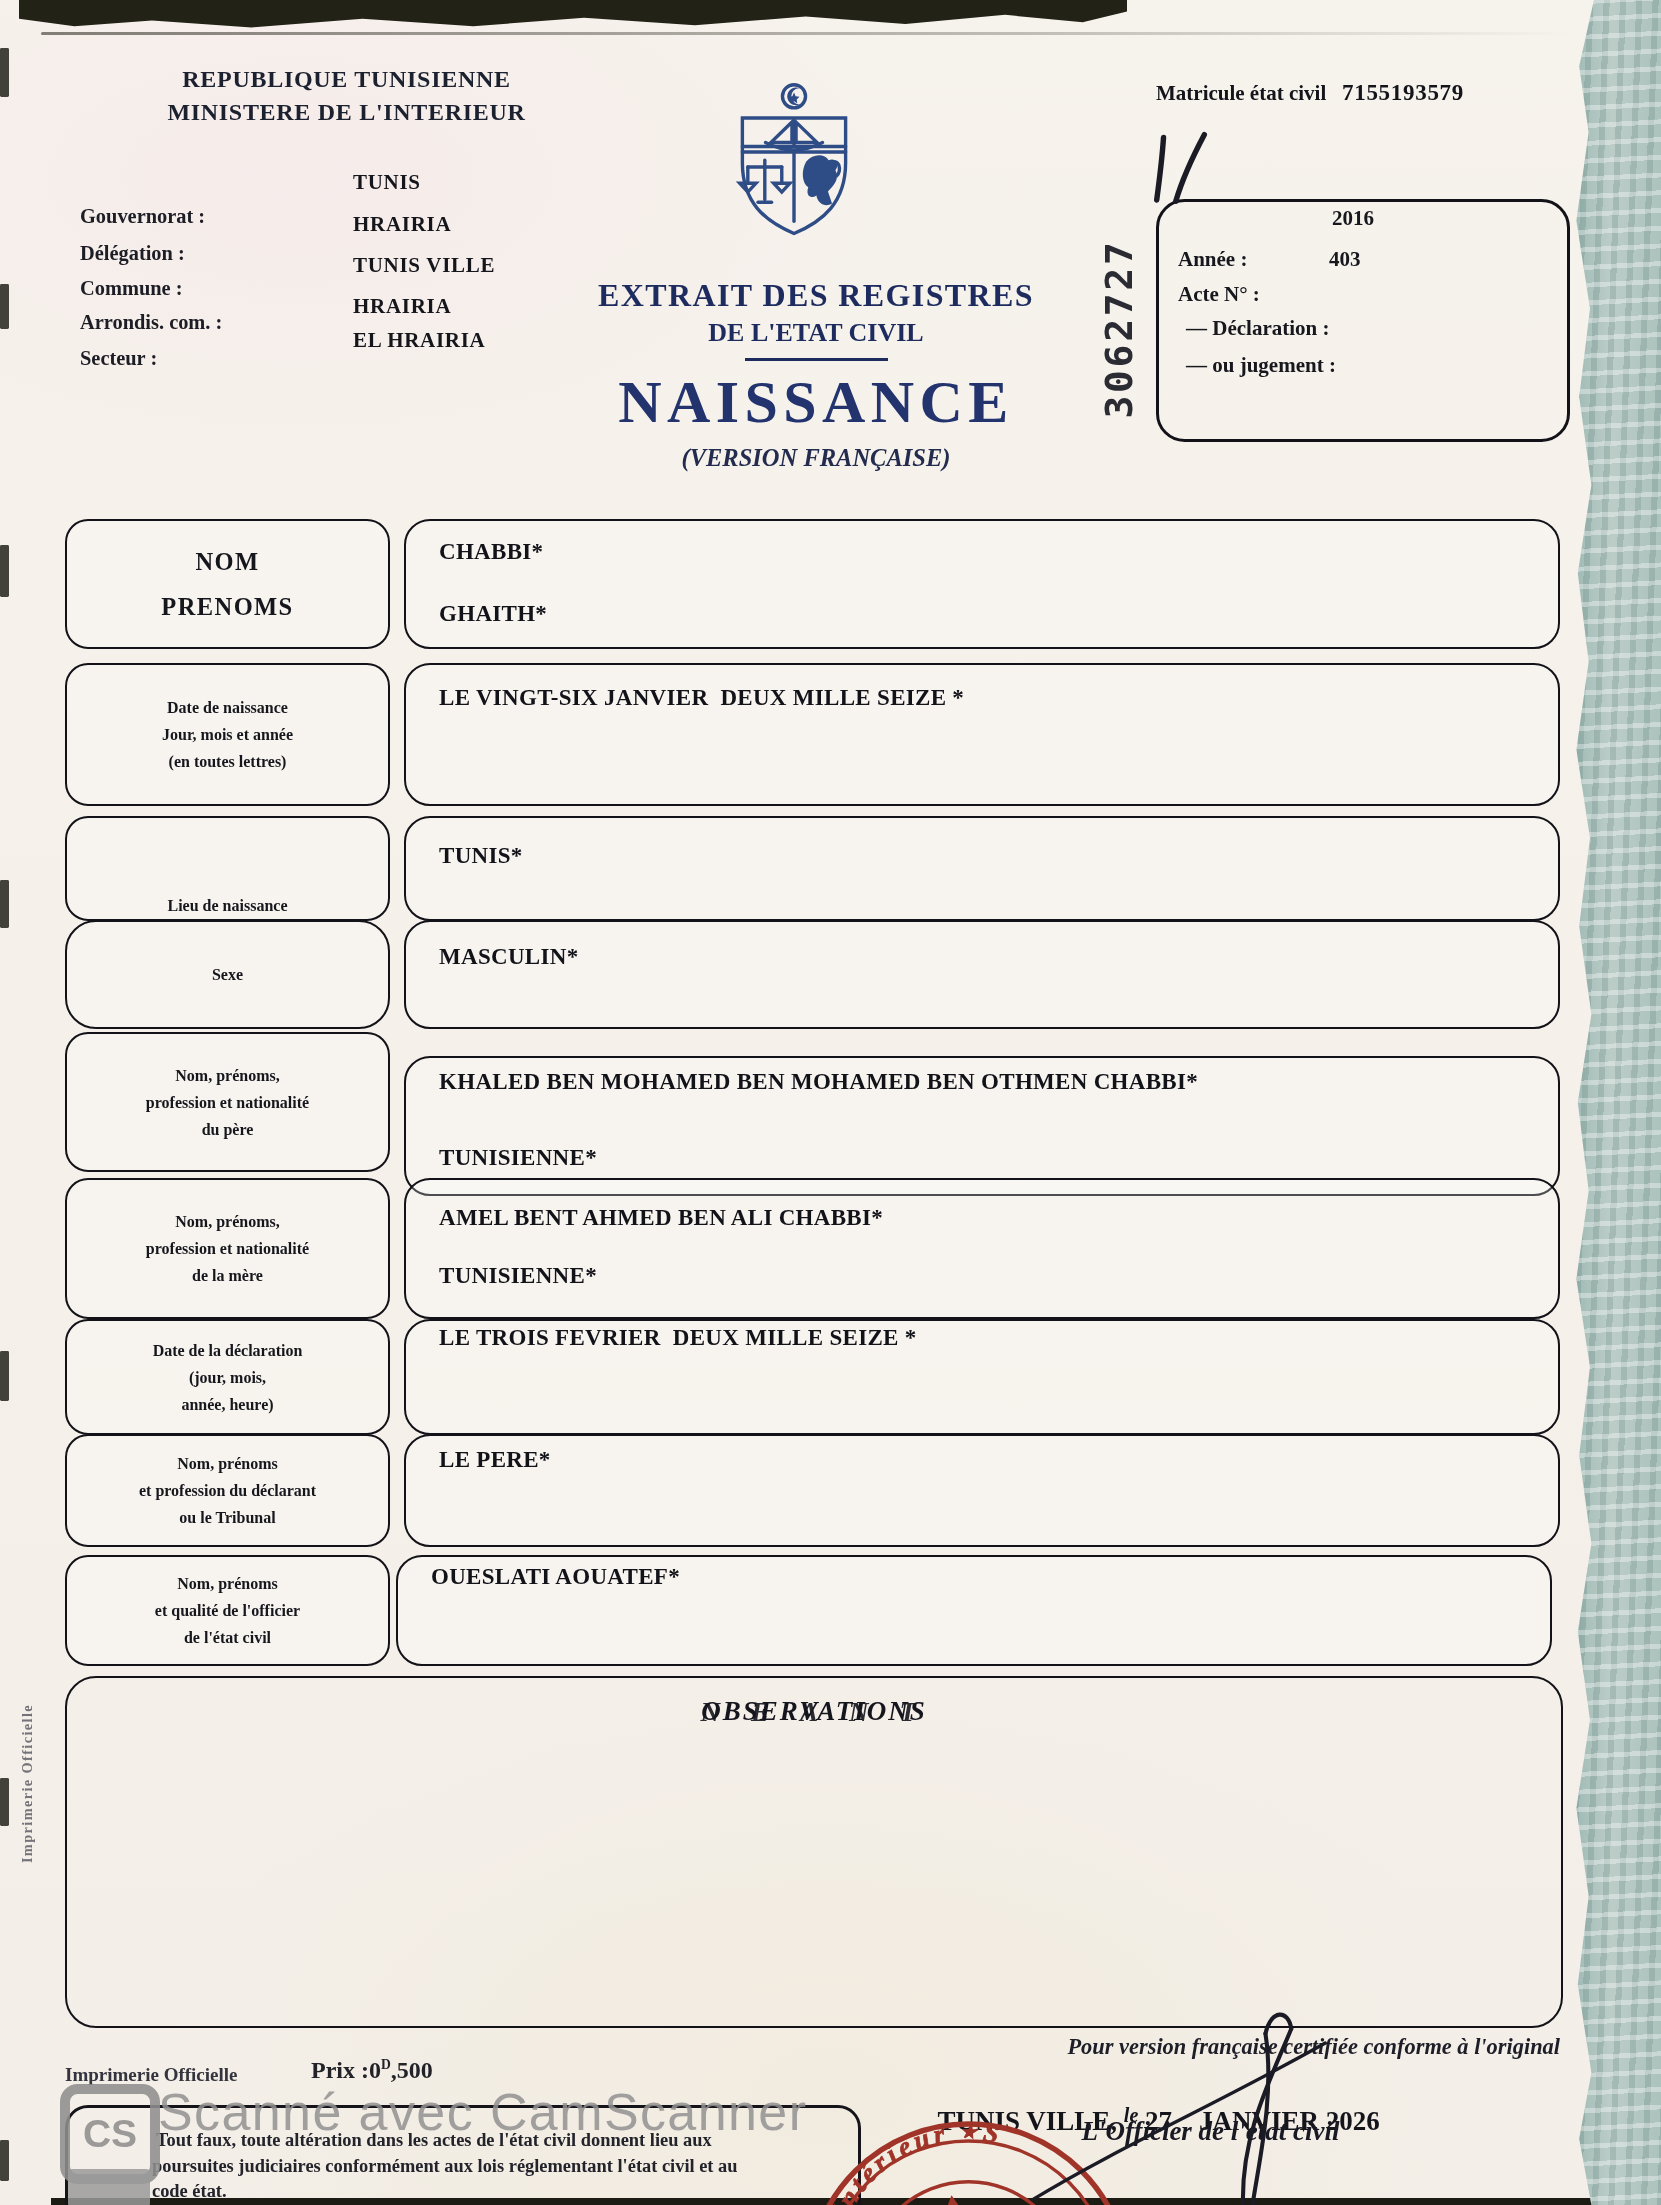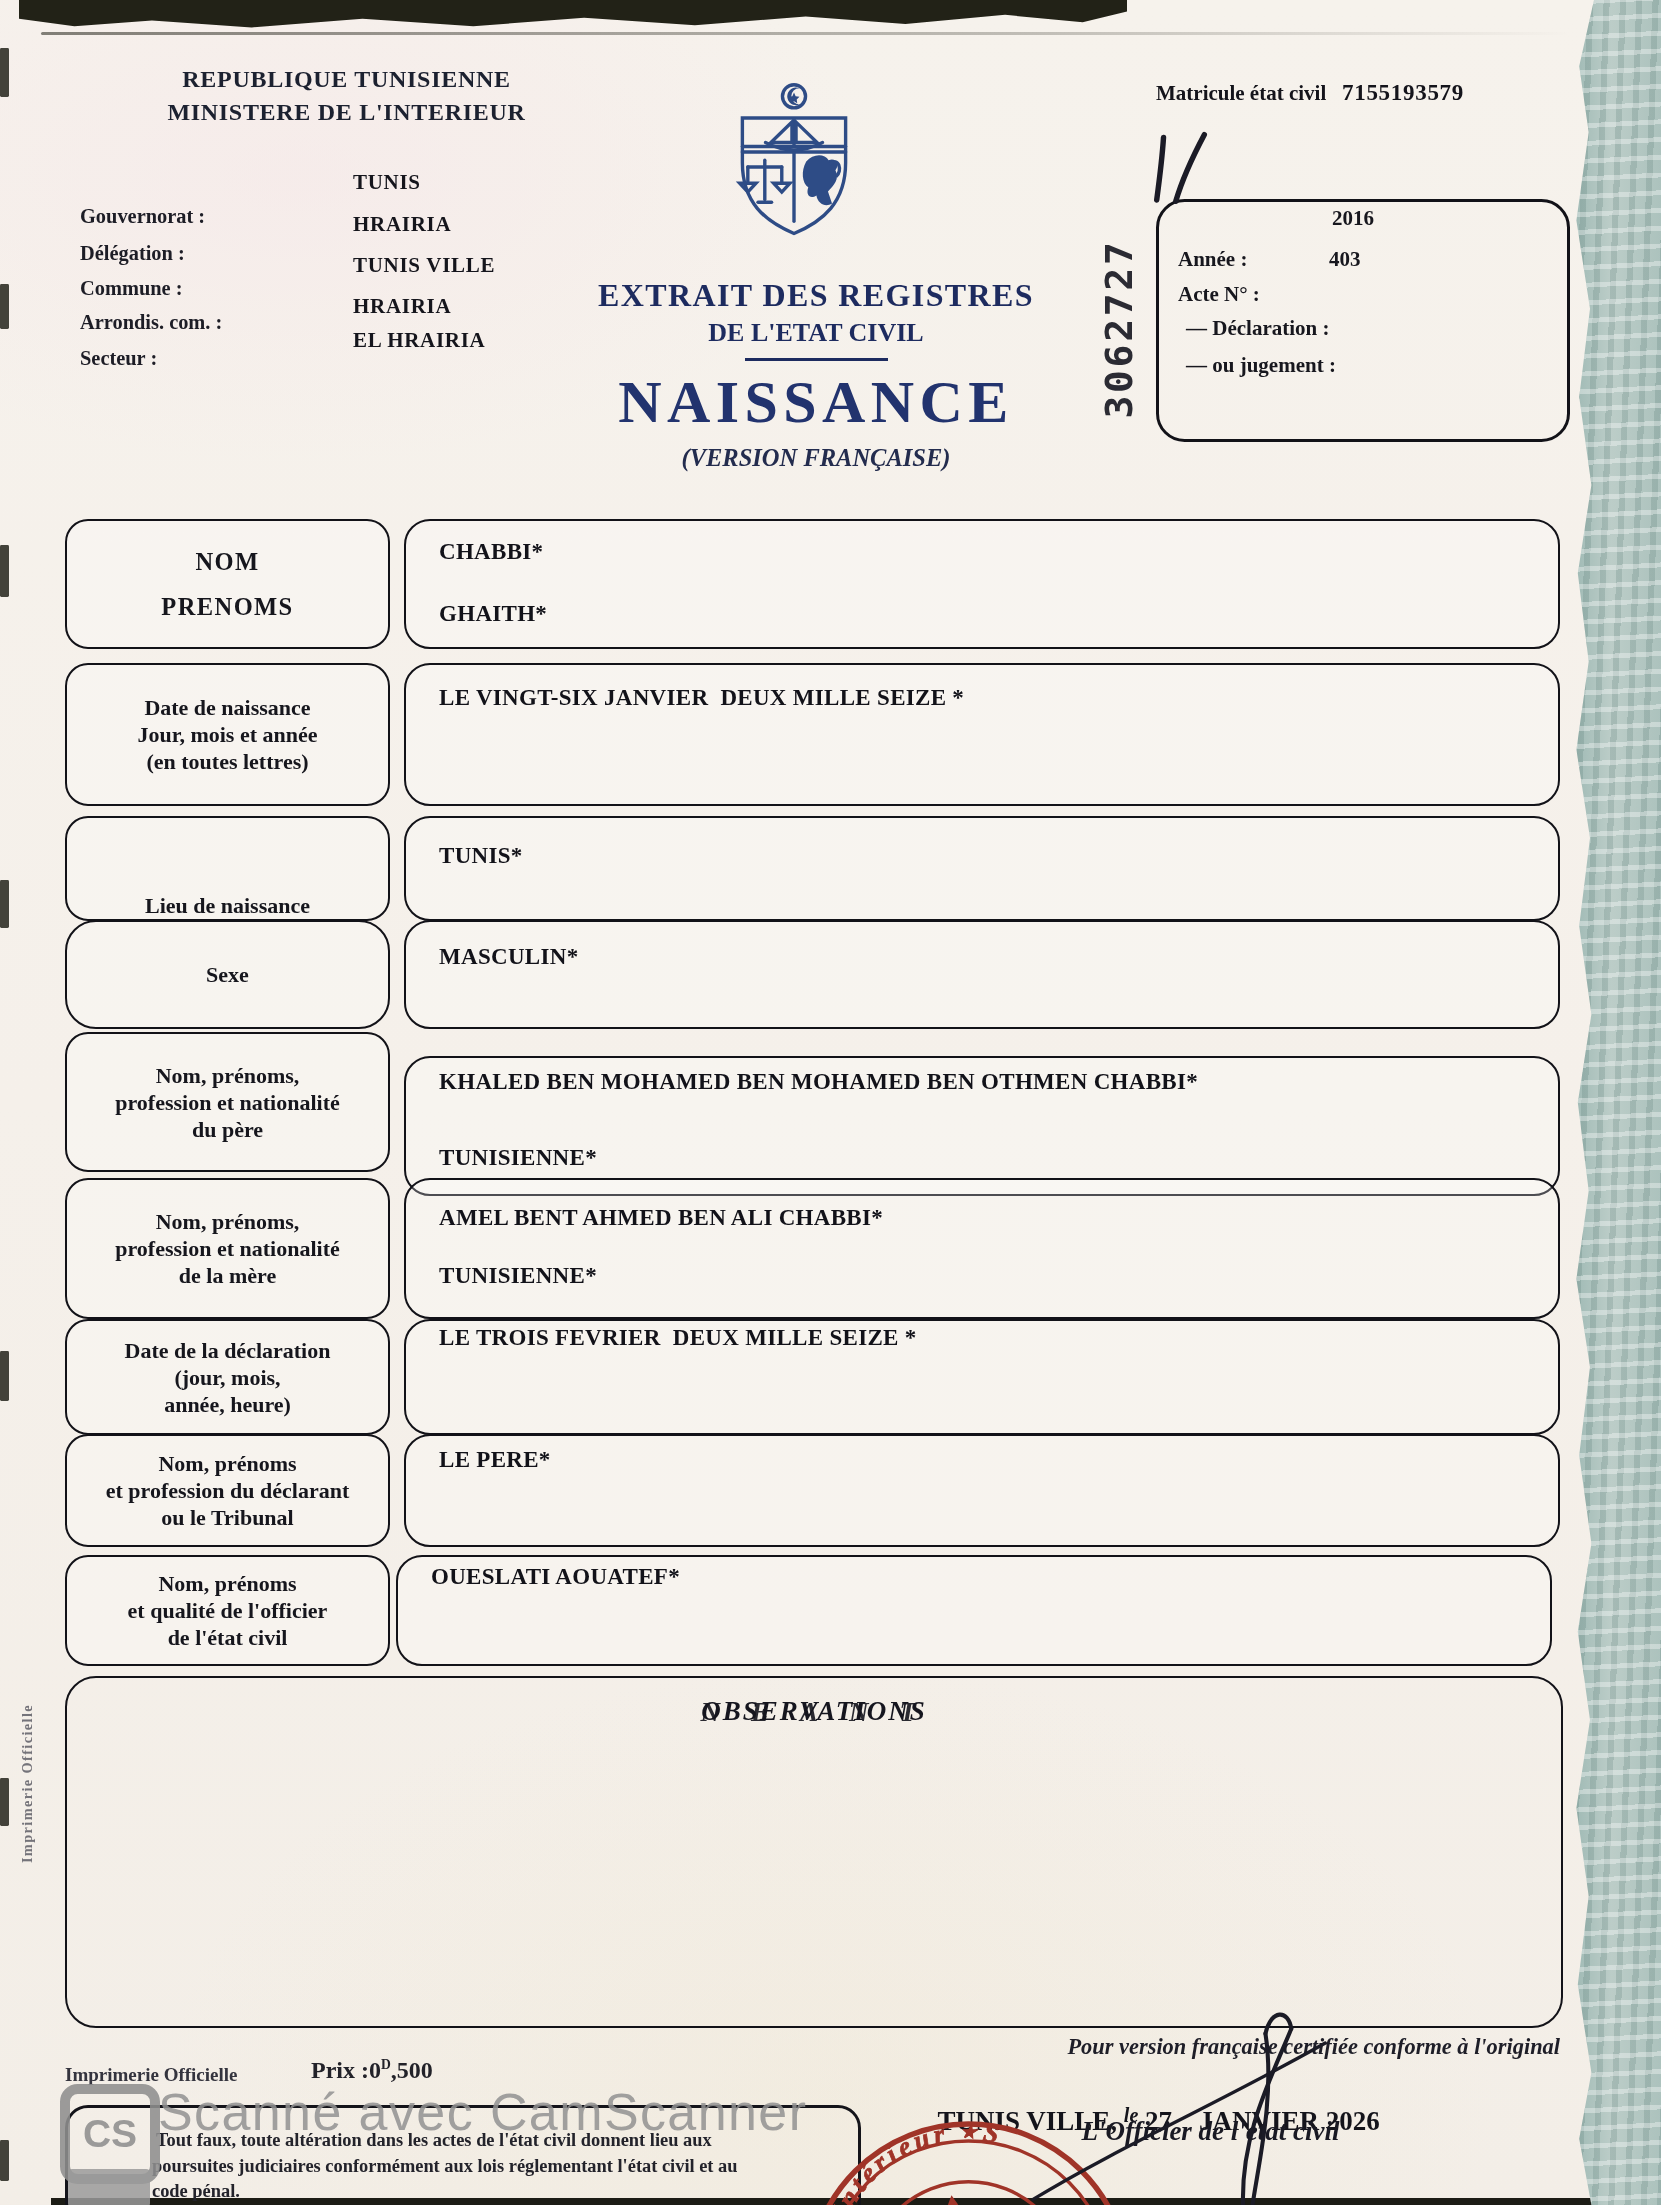--- a/index.html
+++ b/index.html
@@ -37,21 +37,21 @@
   .t4{font-size:24.5px;font-weight:700;font-style:italic;margin-top:6.8px;color:#232c4e;}
   
   .acte-box{left:1156px;top:199px;width:408px;height:237px;border:3.4px solid #121218;border-radius:28.6px;}
   .acte-box .in{position:absolute;font-weight:700;font-size:21px;color:#17171e;}
   .vert-num{left:993px;top:307px;width:252px;height:44px;transform:rotate(-90deg);
     font-family:"DejaVu Sans Mono", monospace;font-size:38px;font-weight:600;color:#2b2b33;letter-spacing:2.7px;text-align:center;}
   
   .fbox{position:absolute;border:2.7px solid #121218;background:rgba(255,255,255,.25);}
   .lbox{border-radius:23px;display:flex;flex-direction:column;justify-content:center;align-items:center;text-align:center;}
   .vbox{border-radius:26px;}
-  .lline{font-weight:700;font-size:22px;line-height:27px;color:#16161d;}
+  .lline{font-weight:700;font-size:16px;line-height:27px;color:#16161d;}
   .lline.big{font-size:24.5px;line-height:45px;letter-spacing:1.4px;}
   .vline{position:absolute;left:33px;font-weight:700;font-size:23px;color:#121219;letter-spacing:0.3px;white-space:pre;}
   
   .obs-box{left:65px;top:1676px;width:1494px;height:348px;border:2.7px solid #121218;border-radius:31px;}
   .obs-head{position:absolute;left:0;top:17.7px;width:100%;height:41px;}
   .obs-head span{position:absolute;left:50%;font-style:italic;font-weight:700;font-size:27px;color:#15151e;}
   .obs-main{transform:translateX(-50%);letter-spacing:2px;}
   .obs-over{transform:translateX(-46%);letter-spacing:31px;top:1.4px;opacity:.9;}
   
   .certify{left:734px;top:2034px;width:826px;text-align:right;font-style:italic;font-weight:700;font-size:22.4px;color:#1e1e28;}
@@ -243,21 +243,21 @@
   <div class="abs prix">
     <span>Prix :0</span><sup>D</sup><span>,500</span>
   </div>
   <div class="abs dateline">
     <span>TUNIS VILLE</span><span>, </span><span class="le">le</span><span> 27    </span><span>JANVIER 2026</span>
   </div>
   <div class="abs officier">L'Officier de l'état civil</div>
   <div class="abs warn-box">
     <div class="warn-line" style="top:22px">Tout faux, toute altération dans les actes de l'état civil donnent lieu aux</div>
     <div class="warn-line" style="top:48px;left:84px">poursuites judiciaires conformément aux lois réglementant l'état civil et au</div>
-    <div class="warn-line" style="top:73px;left:84px">code pénal.</div>
+    <div class="warn-line" style="top:73px;left:84px">code état.</div>
   </div>
   <div class="abs vert-faint">Imprimerie Officielle</div>
 
   <div class="abs wm wm-logo">
       <span>CS</span>
     </div>
   <div class="abs wm wm-tab"></div>
   <div class="abs wm wm-text">Scanné avec CamScanner</div>
 
   <svg class="overlay" width="1661" height="2205" style="z-index:3" viewBox="0 0 2444 3244">

